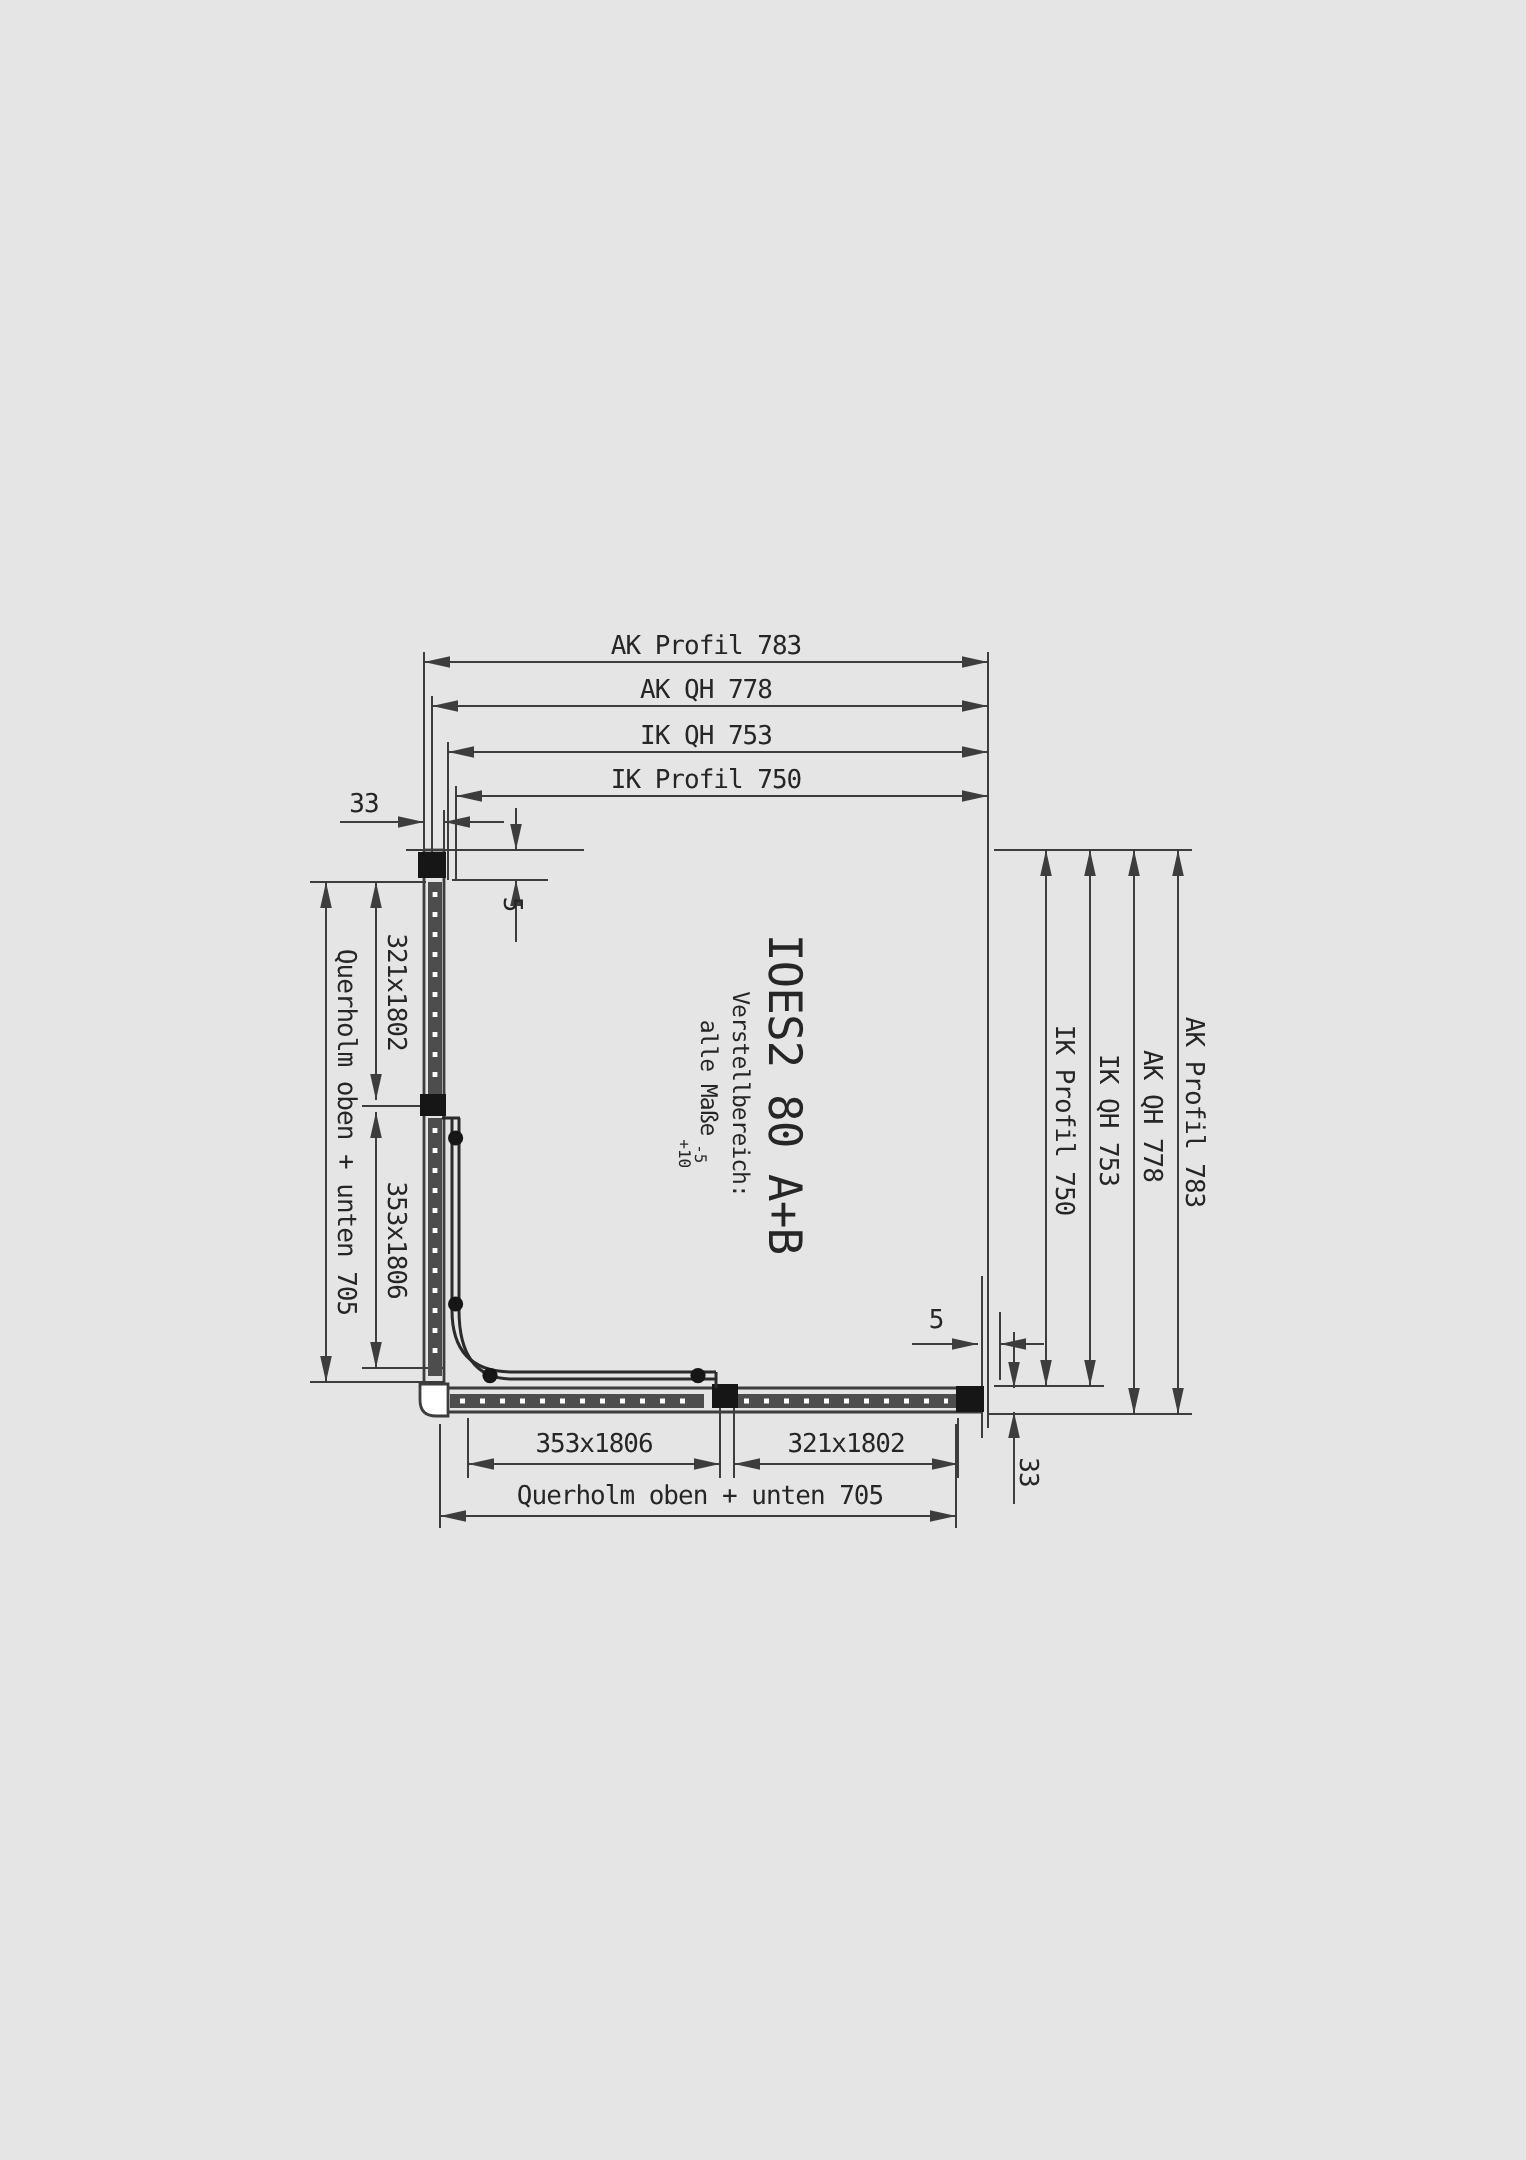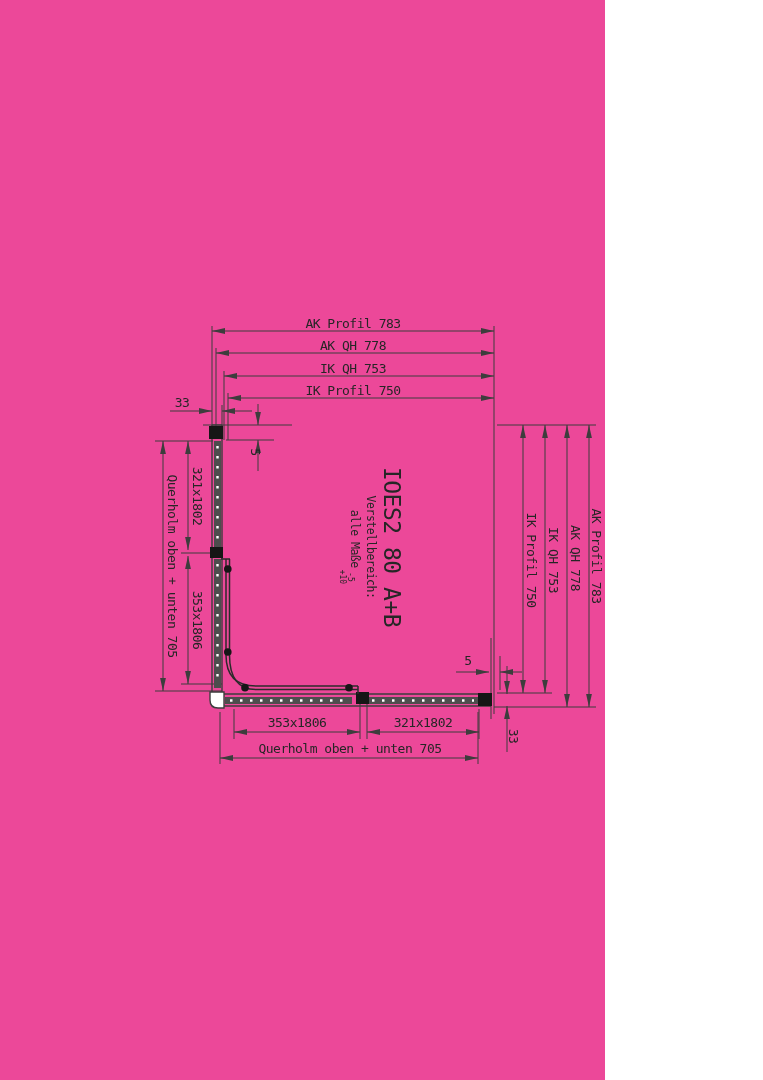--- a/index.html
+++ b/index.html
@@ -1,16 +1,16 @@
 <!DOCTYPE html>
 <html><head>
 <meta charset="utf-8">
 <style>
   html,body{margin:0;padding:0;background:#ffffff;}
-  #stage{position:relative;width:605px;height:1080px;background:#ec4899;overflow:hidden;
+  #stage{position:relative;width:763px;height:1080px;background:#e5e5e5;overflow:hidden;
          font-family:"DejaVu Sans Mono",monospace;}
   #drawing-svg{position:absolute;left:0;top:0;}
   .lbl{position:absolute;font:13px/1.1 "DejaVu Sans Mono",monospace;letter-spacing:-0.5px;
        color:#262626;white-space:nowrap;transform:translate(-50%,-50%);}
   .lbl.rot{transform:translate(-50%,-50%) rotate(90deg);}
   .center-block{position:absolute;width:230px;text-align:center;color:#262626;
        transform:translate(-50%,-50%) rotate(90deg);}
   .cb-title{font-size:23px;line-height:1.15;letter-spacing:-0.5px;white-space:nowrap;}
   .cb-sub{font-size:11.5px;line-height:1.2;letter-spacing:-0.5px;margin-top:2px;white-space:nowrap;}
   .tol{display:inline-flex;flex-direction:column;font-size:8px;line-height:1;

